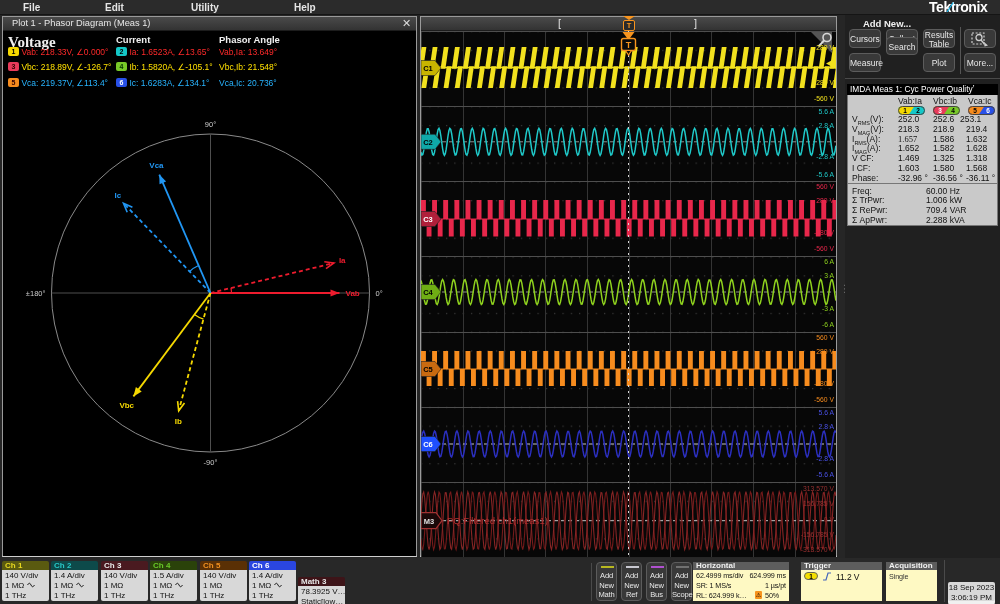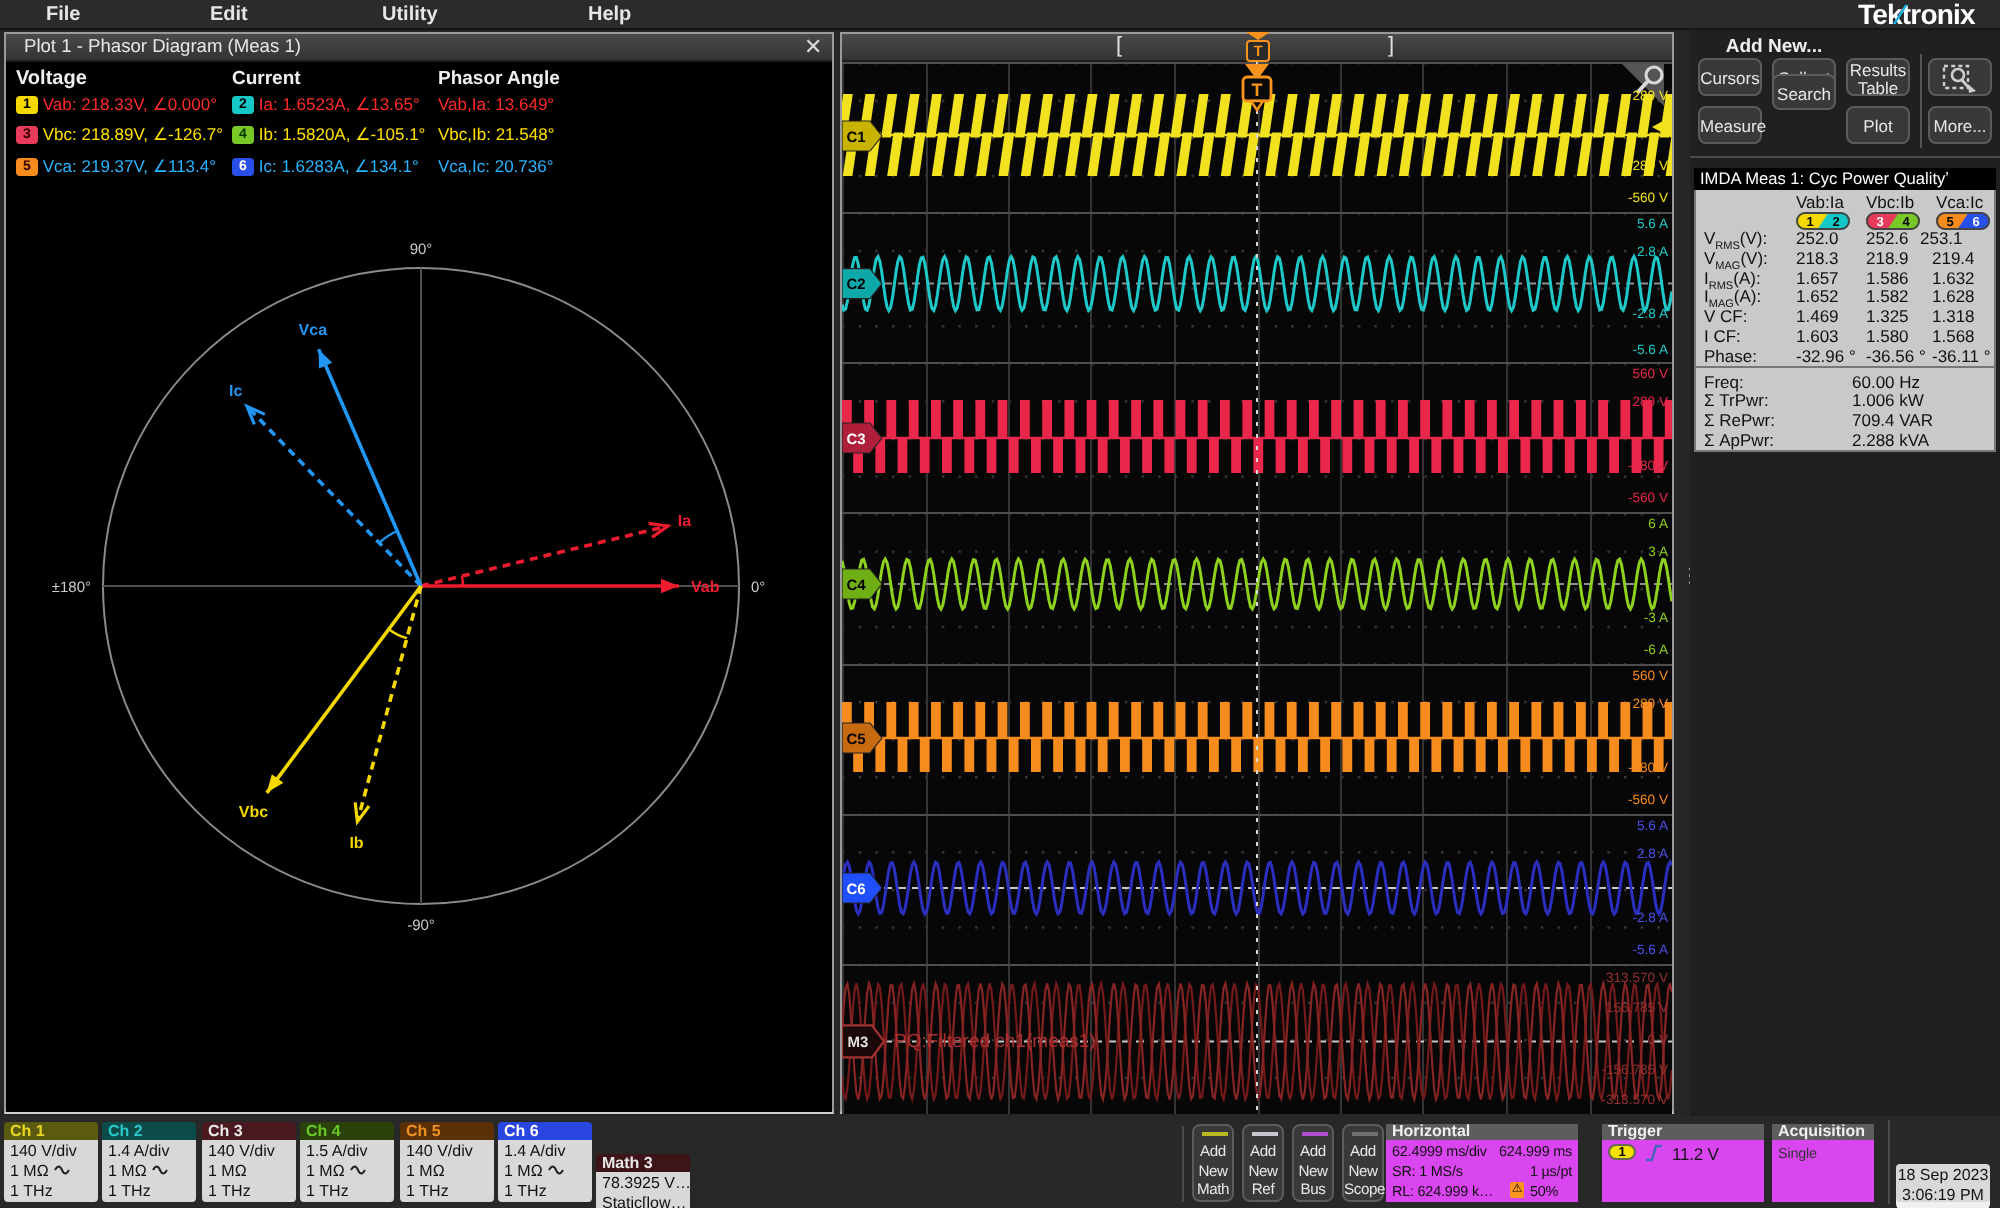--- a/index.html
+++ b/index.html
@@ -1,38 +1,38 @@
 <!DOCTYPE html>
 <html><head><meta charset="utf-8"><style>
 * { margin:0; padding:0; box-sizing:border-box; }
 body { width:1000px; height:604px; background:#262626; font-family:"Liberation Sans", sans-serif; overflow:hidden; position:relative; }
 .abs { position:absolute; }
 .winhdr { background:linear-gradient(#4a4a4a,#333333); border-bottom:1px solid #1c1c1c; color:#e8e8e8; font-size:9.3px; }
 .btn { background:#393939; border:1px solid #5c5c5c; border-radius:4px; color:#e8e8e8; text-align:center; font-size:8.5px; }
 .panel-hdr { background:#5d5d5d; color:#f0f0f0; font-size:8px; font-weight:bold; padding-left:3px; height:8px; line-height:8px; }
-.panel-bod { background:#d946ef; color:#111; font-size:7.2px; letter-spacing:-0.1px; }
+.panel-bod { background:#fef9c3; color:#111; font-size:7.2px; letter-spacing:-0.1px; }
 </style></head>
 <body>
 
 <div class="abs" style="left:0;top:0;width:1000px;height:15px;background:#2b2b2b;border-bottom:1px solid #151515;">
   <span class="abs" style="left:23px;top:2px;font-size:10px;font-weight:bold;color:#e6e6e6;">File</span>
   <span class="abs" style="left:105px;top:2px;font-size:10px;font-weight:bold;color:#e6e6e6;">Edit</span>
   <span class="abs" style="left:191px;top:2px;font-size:10px;font-weight:bold;color:#e6e6e6;">Utility</span>
   <span class="abs" style="left:294px;top:2px;font-size:10px;font-weight:bold;color:#e6e6e6;">Help</span>
   <span class="abs" style="left:929px;top:-1px;font-size:14px;font-weight:bold;color:#fff;letter-spacing:-0.4px;">Tektronix<span class="abs" style="left:20px;top:0;color:#1ab4e8;">∕</span></span>
 </div>
 
 <div class="abs" style="left:2px;top:16px;width:415px;height:541px;border:1px solid #9a9a9a;border-bottom:2px solid #cfcfcf;background:#000;">
   <div class="winhdr abs" style="left:0;top:0;width:413px;height:14px;">
     <span class="abs" style="left:9px;top:1px;">Plot 1 - Phasor Diagram (Meas 1)</span>
     <span class="abs" style="left:399px;top:0px;color:#dcdcdc;font-size:11px;">✕</span>
   </div>
   <div class="abs" style="left:0;top:14px;width:413px;height:525px;background:#000;">
 
-    <div class="abs" style="left:5px;top:3px;font-size:10px;font-weight:bold;color:#f0f0f0;">Voltage</div>
+    <div class="abs" style="left:5px;top:3px;font-size:15px;font-weight:bold;color:#f0f0f0;font-family:Liberation Serif, serif;">Voltage</div>
     <div class="abs" style="left:113px;top:3px;font-size:9.5px;font-weight:bold;color:#f0f0f0;">Current</div>
     <div class="abs" style="left:216px;top:3px;font-size:9.5px;font-weight:bold;color:#f0f0f0;">Phasor Angle</div>
     <div class="abs" style="left:5px;top:16px;font-size:8.5px;"><span style="display:inline-block;width:11px;height:9px;border-radius:2px;background:#f5d800;color:#000;font-size:7px;font-weight:bold;text-align:center;line-height:9px;vertical-align:1px;">1</span> <span style="color:#ff2a2a;">Vab: 218.33V, ∠0.000°</span></div>
     <div class="abs" style="left:113px;top:16px;font-size:8.5px;"><span style="display:inline-block;width:11px;height:9px;border-radius:2px;background:#14c8c8;color:#000;font-size:7px;font-weight:bold;text-align:center;line-height:9px;vertical-align:1px;">2</span> <span style="color:#ff2a2a;">Ia: 1.6523A,  ∠13.65°</span></div>
     <div class="abs" style="left:216px;top:16px;font-size:8.5px;color:#ff2a2a;">Vab,Ia: 13.649°</div>
     <div class="abs" style="left:5px;top:31px;font-size:8.5px;"><span style="display:inline-block;width:11px;height:9px;border-radius:2px;background:#e83a5a;color:#300;font-size:7px;font-weight:bold;text-align:center;line-height:9px;vertical-align:1px;">3</span> <span style="color:#ffe000;">Vbc: 218.89V, ∠-126.7°</span></div>
     <div class="abs" style="left:113px;top:31px;font-size:8.5px;"><span style="display:inline-block;width:11px;height:9px;border-radius:2px;background:#78c828;color:#030;font-size:7px;font-weight:bold;text-align:center;line-height:9px;vertical-align:1px;">4</span> <span style="color:#ffe000;">Ib: 1.5820A,  ∠-105.1°</span></div>
     <div class="abs" style="left:216px;top:31px;font-size:8.5px;color:#ffe000;">Vbc,Ib: 21.548°</div>
     <div class="abs" style="left:5px;top:47px;font-size:8.5px;"><span style="display:inline-block;width:11px;height:9px;border-radius:2px;background:#f78c1e;color:#300;font-size:7px;font-weight:bold;text-align:center;line-height:9px;vertical-align:1px;">5</span> <span style="color:#28b4ff;">Vca: 219.37V, ∠113.4°</span></div>
     <div class="abs" style="left:113px;top:47px;font-size:8.5px;"><span style="display:inline-block;width:11px;height:9px;border-radius:2px;background:#2850e8;color:#fff;font-size:7px;font-weight:bold;text-align:center;line-height:9px;vertical-align:1px;">6</span> <span style="color:#28b4ff;">Ic: 1.6283A, ∠134.1°</span></div>
@@ -476,21 +476,21 @@
         </svg></div>
     <div class="abs" style="left:4px;top:19.0px;">V<sub style="font-size:5.5px;">RMS</sub>(V):</div>
     <div class="abs" style="left:50px;top:19.0px;">252.0</div>
     <div class="abs" style="left:85px;top:19.0px;">252.6</div>
     <div class="abs" style="left:112px;top:19.0px;">253.1</div>
     <div class="abs" style="left:4px;top:28.8px;">V<sub style="font-size:5.5px;">MAG</sub>(V):</div>
     <div class="abs" style="left:50px;top:28.8px;">218.3</div>
     <div class="abs" style="left:85px;top:28.8px;">218.9</div>
     <div class="abs" style="left:118px;top:28.8px;">219.4</div>
     <div class="abs" style="left:4px;top:38.6px;">I<sub style="font-size:5.5px;">RMS</sub>(A):</div>
-    <div class="abs" style="left:50px;top:38.6px;">1.657</div>
+    <div class="abs" style="left:50px;top:38.6px;font-family:Liberation Serif, serif;">1.657</div>
     <div class="abs" style="left:85px;top:38.6px;">1.586</div>
     <div class="abs" style="left:118px;top:38.6px;">1.632</div>
     <div class="abs" style="left:4px;top:48.4px;">I<sub style="font-size:5.5px;">MAG</sub>(A):</div>
     <div class="abs" style="left:50px;top:48.4px;">1.652</div>
     <div class="abs" style="left:85px;top:48.4px;">1.582</div>
     <div class="abs" style="left:118px;top:48.4px;">1.628</div>
     <div class="abs" style="left:4px;top:58.2px;">V CF:</div>
     <div class="abs" style="left:50px;top:58.2px;">1.469</div>
     <div class="abs" style="left:85px;top:58.2px;">1.325</div>
     <div class="abs" style="left:118px;top:58.2px;">1.318</div>

